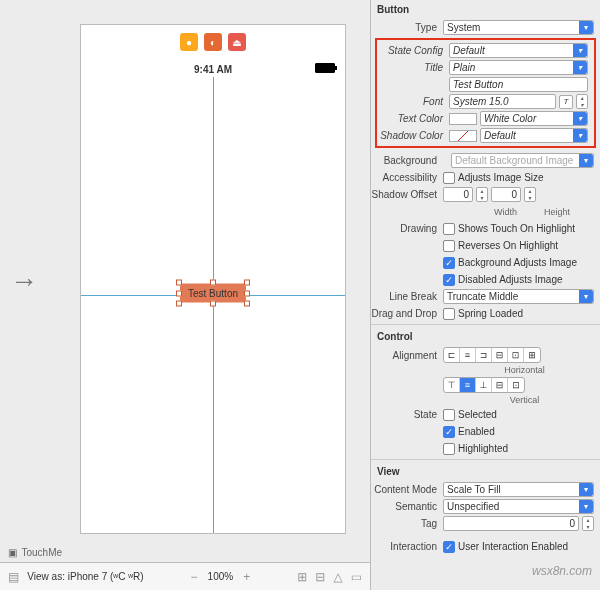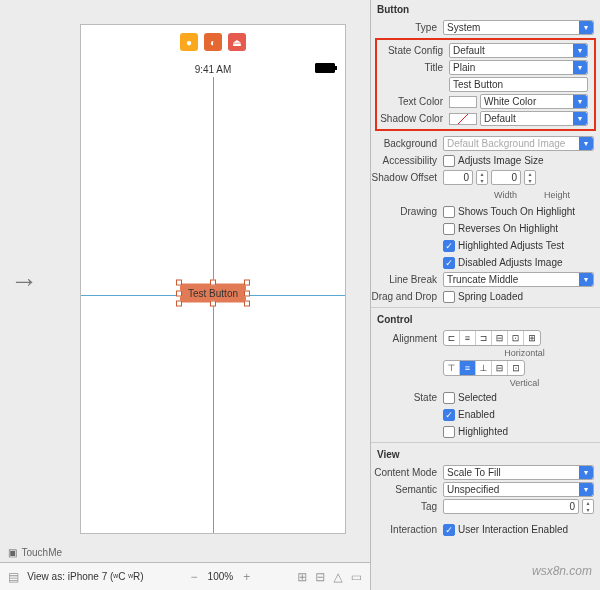--- a/index.html
+++ b/index.html
@@ -3,21 +3,21 @@
 <meta charset="utf-8">
 <style>
 * { box-sizing: border-box; margin: 0; padding: 0; font-family: -apple-system, "Helvetica Neue", Arial, sans-serif; }
 body { width: 600px; height: 590px; display: flex; background: #ececec; font-size: 10px; color: #333; overflow: hidden; }
 .canvas-area { flex: 1; position: relative; background: #ececec; display: flex; flex-direction: column; }
 .canvas-scroll { flex: 1; position: relative; overflow: hidden; }
 .device { position: absolute; left: 80px; top: 24px; width: 266px; height: 510px; background: #fff; border: 1px solid #bbb; }
 .top-toolbar { position: absolute; left: 0; right: 0; top: 8px; height: 18px; display: flex; justify-content: center; gap: 6px; }
 .tb-btn { width: 18px; height: 18px; border-radius: 3px; display:flex;align-items:center;justify-content:center;font-size:10px;color:#fff; }
 .tb-yellow{ background:#fca81e;} .tb-orange{background:#e56832;} .tb-red{background:#e55a4d;}
-.statusbar { position:absolute; top:36px; left:0; right:0; height:16px; display:flex; justify-content:center; align-items:center; font-size:10px; font-weight:400;}
+.statusbar { position:absolute; top:36px; left:0; right:0; height:16px; display:flex; justify-content:center; align-items:center; font-size:10px; font-weight:700;}
 .battery { position:absolute; right:10px; top:38px; width:20px; height:10px; border:1px solid #000; border-radius:1px;}
 .battery:after{content:"";position:absolute;right:-3px;top:2px;width:2px;height:4px;background:#000;}
 .battery-fill{width:100%;height:100%;background:#000;}
 .guide-v { position:absolute; top:52px; bottom:0; left:50%; width:1px; background:#5aa7d4; }
 .guide-h { position:absolute; left:0; right:0; top:270px; height:1px; background:#5aa7d4; }
 .sel-button { position:absolute; left:50%; top:268px; transform:translate(-50%,-50%); background:#e27a55; padding:4px 8px; font-size:10px;}
 .handle{position:absolute;width:6px;height:6px;background:#fff;border:1px solid #c85a2f;}
 .h-tl{top:-4px;left:-4px;} .h-tr{top:-4px;right:-4px;} .h-bl{bottom:-4px;left:-4px;} .h-br{bottom:-4px;right:-4px;}
 .h-tm{top:-4px;left:50%;margin-left:-3px;} .h-bm{bottom:-4px;left:50%;margin-left:-3px;}
 .h-ml{left:-4px;top:50%;margin-top:-3px;} .h-mr{right:-4px;top:50%;margin-top:-3px;}
@@ -37,21 +37,21 @@
 .checkbox { width:12px; height:12px; border:1px solid #888; border-radius:2px; background:#fff; display:inline-flex;align-items:center;justify-content:center;font-size:9px; }
 .checkbox.checked{ background:#3b7eea; border-color:#3b7eea; color:#fff;}
 .colorswatch { width:28px; height:12px; border:1px solid #aaa;}
 .stepper { width:12px; height:15px; background:#fff; border:1px solid #aaa; border-radius:2px; display:flex; flex-direction:column;}
 .stepper div{flex:1;font-size:6px;text-align:center;line-height:6px;color:#666;}
 .seg-group{display:flex;border:1px solid #aaa;border-radius:3px;overflow:hidden;background:#fff;}
 .seg{width:16px;height:14px;display:flex;align-items:center;justify-content:center;font-size:9px;border-right:1px solid #ccc;}
 .seg:last-child{border-right:none;}
 .seg.sel{background:#3b7eea;color:#fff;}
 .subline{font-size:9px;color:#666;text-align:center;padding:1px 0;}
-.redbox{border:2px solid #e4311a;}
+.redbox{border:2px solid #e4311a;font-style:italic;}
 .divider{height:1px;background:#ccc;margin:2px 0;}
 .ft-icon{width:14px;height:14px;border:1px solid #aaa;border-radius:2px;background:#fff;display:flex;align-items:center;justify-content:center;font-size:8px;}
 .numfield{width:30px;height:15px;background:#fff;border:1px solid #aaa;border-radius:2px;text-align:right;padding:0 3px;font-size:10px;display:flex;align-items:center;justify-content:flex-end;}
 .small{font-size:9px;color:#666;}
 .watermark{position:absolute;right:8px;bottom:12px;font-size:12px;color:#999;font-style:italic;}
 </style>
 </head>
 <body>
 
 <div class="canvas-area">
@@ -137,20 +137,33 @@
     </div>
     <div class="irow">
       <div class="ilabel"></div>
       <div class="ival">
           <div class="textfield">
             <span>Test Button</span>
           </div>
         </div>
     </div>
     <div class="irow">
+      <div class="ilabel">Font</div>
+      <div class="ival">
+          <div class="textfield">
+            <span>System 15.0</span>
+          </div>
+          <div class="ft-icon">T</div>
+          <div class="stepper">
+            <div>▴</div>
+            <div>▾</div>
+          </div>
+        </div>
+    </div>
+    <div class="irow">
       <div class="ilabel">Text Color</div>
       <div class="ival">
           <div class="colorswatch" style="background:#fff"></div>
           <div class="dropdown">
             <span>White Color</span>
             <span class="dd-arrow">▾</span>
           </div>
         </div>
     </div>
     <div class="irow">
@@ -158,21 +171,21 @@
       <div class="ival">
           <div class="colorswatch" style="background:linear-gradient(135deg,#fff 48%,#d22 48%,#d22 52%,#fff 52%)"></div>
           <div class="dropdown">
             <span>Default</span>
             <span class="dd-arrow">▾</span>
           </div>
         </div>
     </div>
   </div>
 
-  <div class="irow" style="margin-top:4px;">
+  <div class="irow" style="margin-top:4px;gap:8px;">
     <div class="ilabel">Background</div>
     <div class="ival">
         <div class="dropdown" style="color:#aaa">
           <span>Default Background Image</span>
           <span class="dd-arrow">▾</span>
         </div>
       </div>
   </div>
   <div class="irow">
     <div class="ilabel">Accessibility</div>
@@ -219,21 +232,21 @@
       <div class="ilabel"></div>
       <div class="ival">
         <span class="checkbox"></span>
         <span>Reverses On Highlight</span>
       </div>
     </div>
   <div class="irow">
       <div class="ilabel"></div>
       <div class="ival">
         <span class="checkbox checked">✓</span>
-        <span>Highlighted Adjusts Test</span>
+        <span>Background Adjusts Image</span>
       </div>
     </div>
   <div class="irow">
       <div class="ilabel"></div>
       <div class="ival">
         <span class="checkbox checked">✓</span>
         <span>Disabled Adjusts Image</span>
       </div>
     </div>
   <div class="irow">

